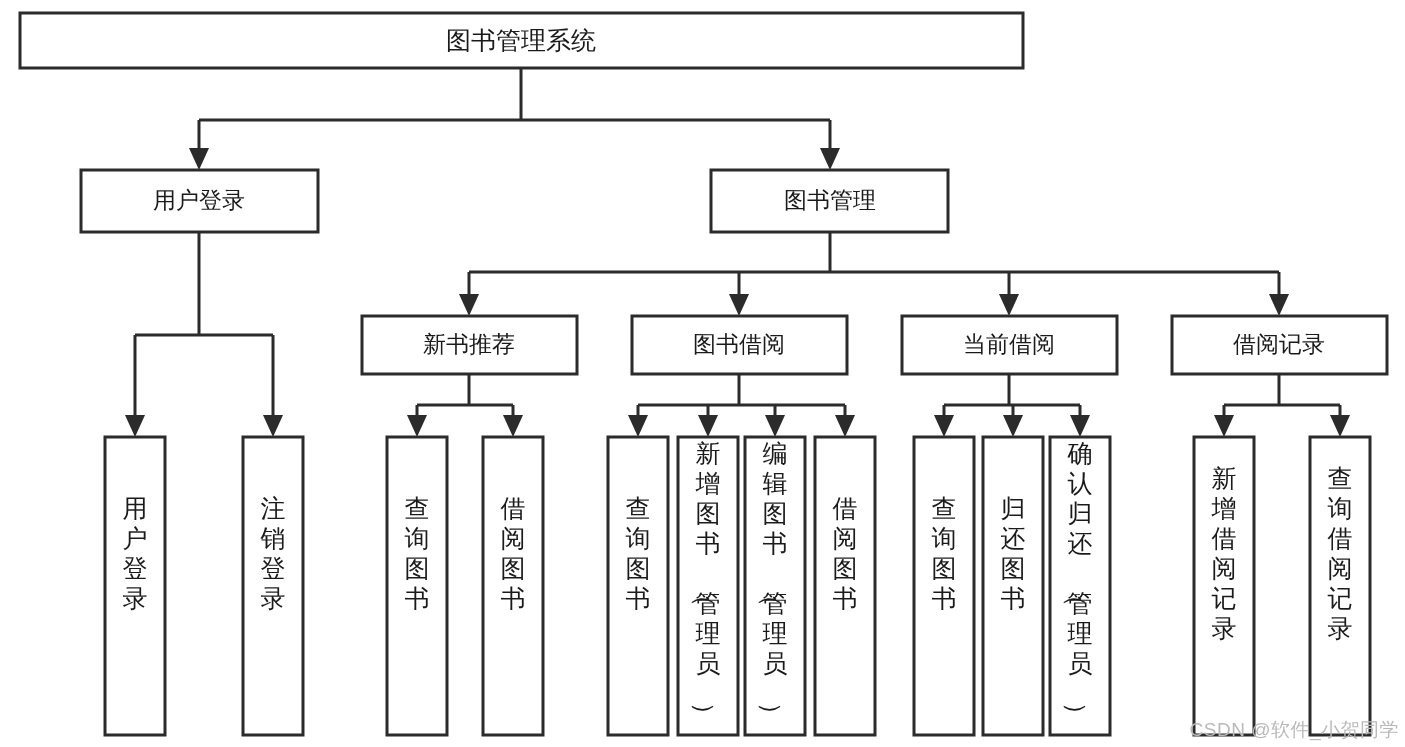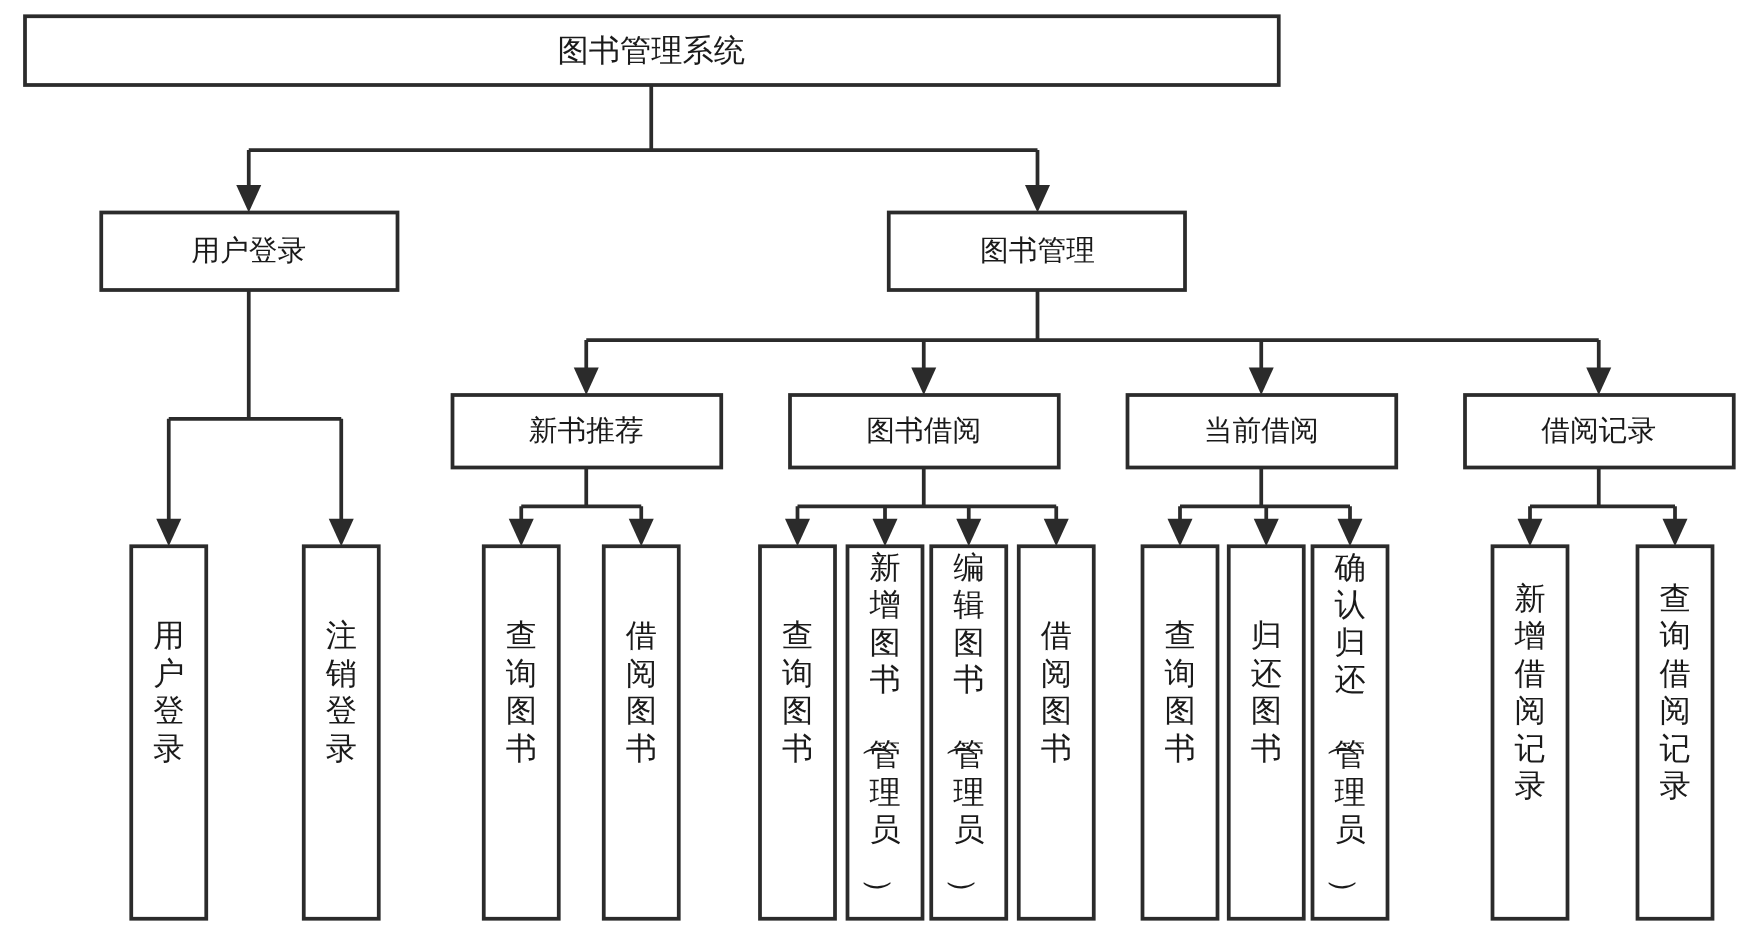--- a/index.html
+++ b/index.html
@@ -235,14 +235,15 @@
       <rect class="node-box" x="1194" y="437" width="60" height="298"></rect>
       <text class="node-label-vertical" x="1224" y="487"><tspan x="1224" dy="0">新</tspan><tspan x="1224" dy="30">增</tspan><tspan x="1224" dy="30">借</tspan><tspan x="1224" dy="30">阅</tspan><tspan x="1224" dy="30">记</tspan><tspan x="1224" dy="30">录</tspan></text>
     </g>
     <g>
       <rect class="node-box" x="1310" y="437" width="60" height="298"></rect>
       <text class="node-label-vertical" x="1340" y="487"><tspan x="1340" dy="0">查</tspan><tspan x="1340" dy="30">询</tspan><tspan x="1340" dy="30">借</tspan><tspan x="1340" dy="30">阅</tspan><tspan x="1340" dy="30">记</tspan><tspan x="1340" dy="30">录</tspan></text>
     </g>
 
   </svg>
 
+  <div class="watermark">CSDN @软件_小贺同学</div>
 
 </div>
 
 </body></html>

